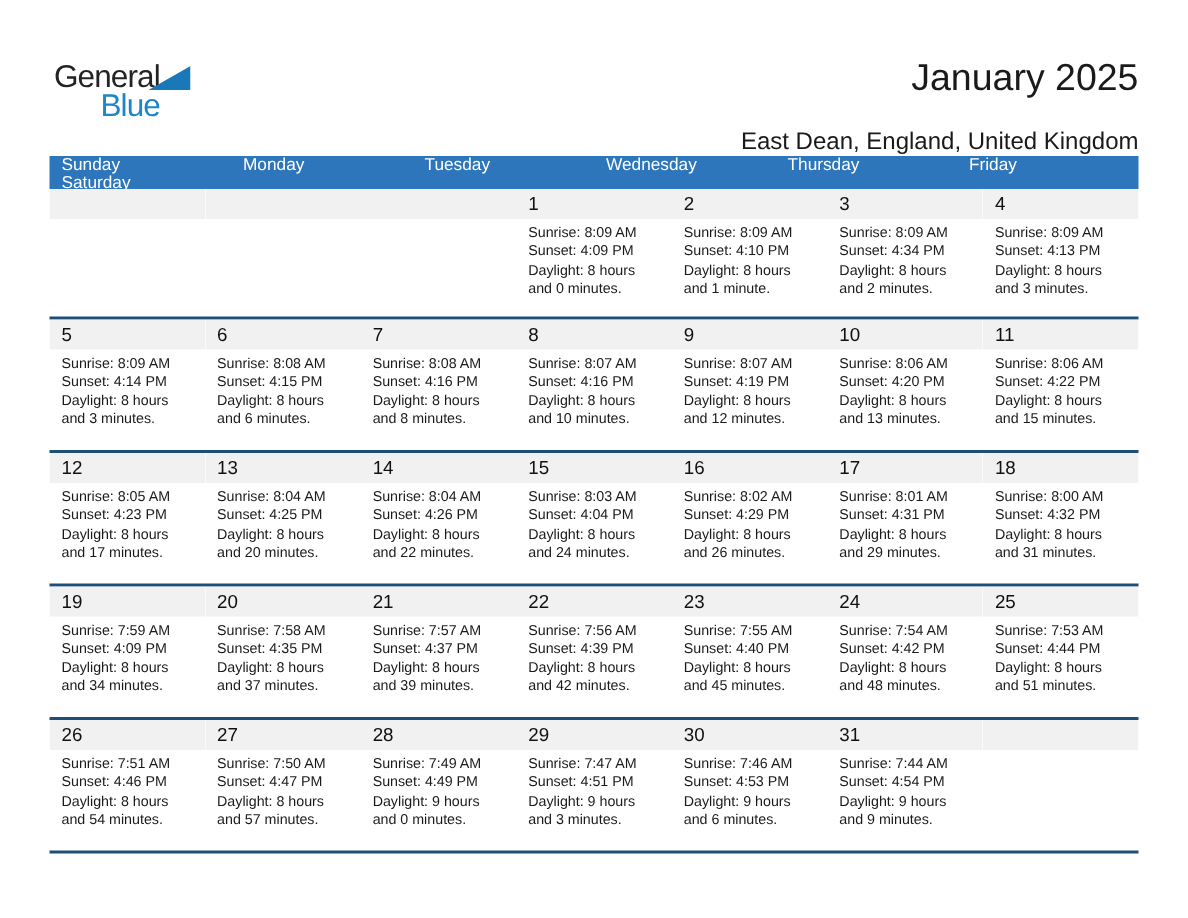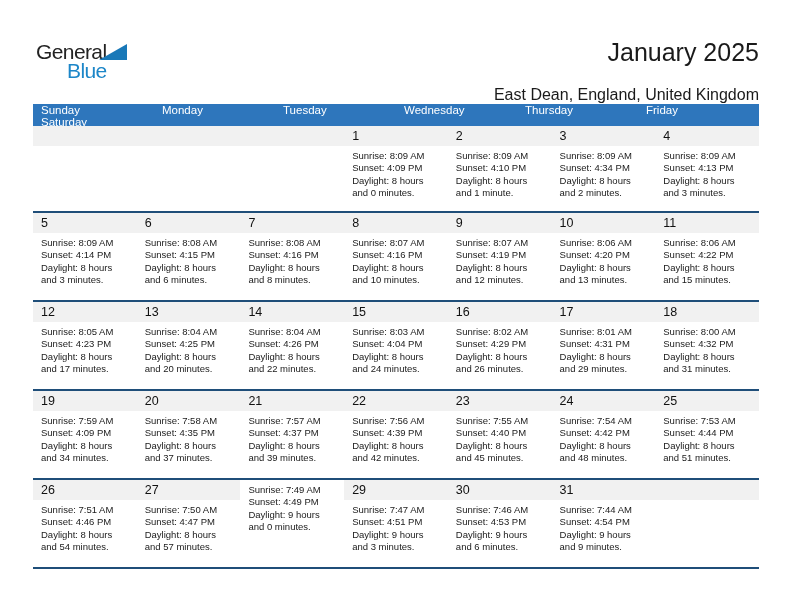--- a/index.html
+++ b/index.html
@@ -336,20 +336,21 @@
         <div class="cell">
     <div class="daynum">27</div>
     <div class="cell-body">
       <div>Sunrise: 7:50 AM</div>
       <div>Sunset: 4:47 PM</div>
       <div>Daylight: 8 hours</div>
       <div>and 57 minutes.</div>
     </div>
   </div>
         <div class="cell">
+    <div class="daynum">28</div>
     <div class="cell-body">
       <div>Sunrise: 7:49 AM</div>
       <div>Sunset: 4:49 PM</div>
       <div>Daylight: 9 hours</div>
       <div>and 0 minutes.</div>
     </div>
   </div>
         <div class="cell">
     <div class="daynum">29</div>
     <div class="cell-body">

